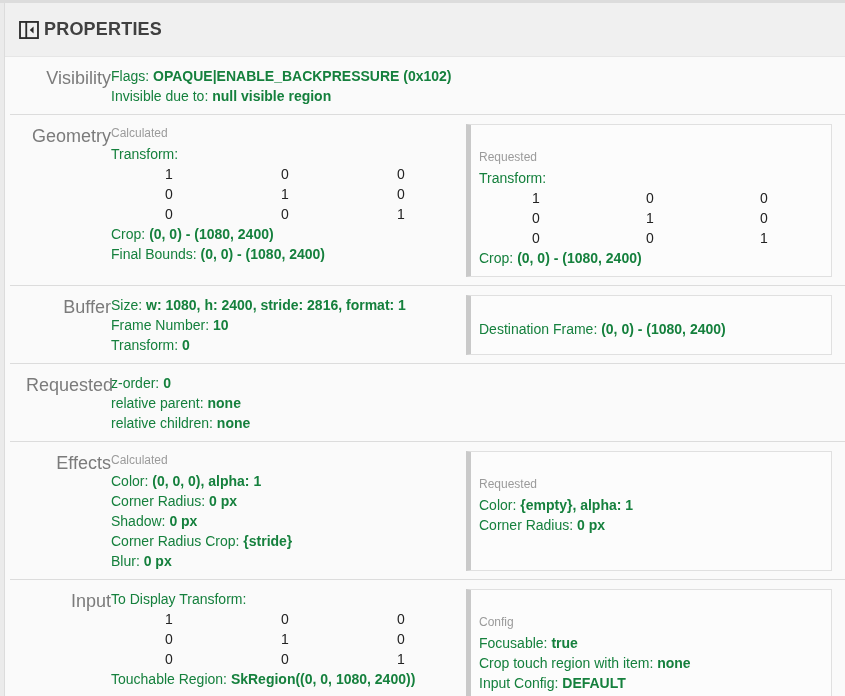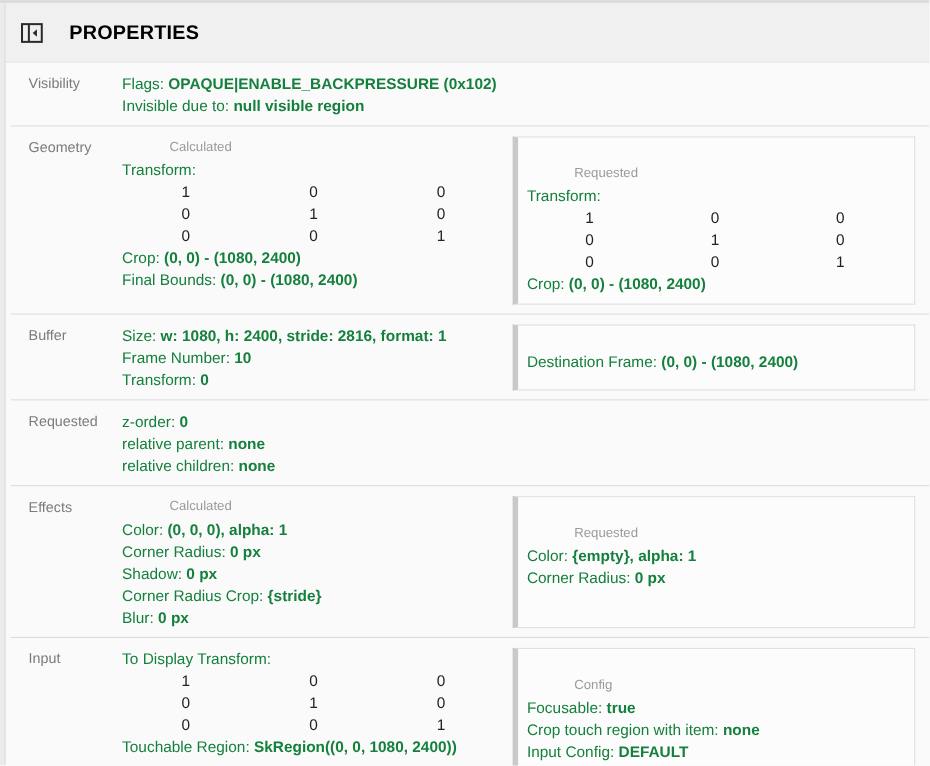--- a/index.html
+++ b/index.html
@@ -19,29 +19,29 @@
   
   .header {
     height:54px; background:#f0f0f0; display:flex; align-items:center;
     padding-left:18px; border-bottom:1px solid #e6e6e6;
   }
   .header .icon-btn {
     width:22px; height:22px; border:none; background:transparent;
     padding:0; cursor:pointer; display:inline-flex; align-items:center; justify-content:center;
   }
   .header h1 {
-    font-size:18px; font-weight:700; color:#000000; margin-left:23px; letter-spacing:.2px;
+    font-size:18px; font-weight:700; color:#404040; margin-left:4px; letter-spacing:.2px;
   }
   
   .section { display:grid; grid-template-columns:111px 1fr; padding:9px 13px 8px 0; }
-  .section-label { padding-left:26px; padding-top:2px; color:#7b7b7b; font-size:13px; }
+  .section-label { padding-left:26px; padding-top:2px; color:#7b7b7b; font-size:18px;text-align:right; }
   .divider { height:1px; background:#dcdcdc; margin-left:10px; }
   .kv { font-size:14px; line-height:20px; color:#15803d; }
   .kv .v { font-weight:700; }
-  .grouplabel { font-size:12px; line-height:18px; color:#9b9b9b; margin-bottom:2px;margin-left:43px; }
+  .grouplabel { font-size:12px; line-height:18px; color:#9b9b9b; margin-bottom:2px; }
   .cols { display:grid; grid-template-columns:1fr 366px; column-gap:7px; align-items:stretch; }
   .box {
     border:1px solid #e0e0e0; border-left:5px solid #c9c9c9;
     background:#fcfcfc; padding:23px 10px 8px 8px;
   }
   .matrix { display:grid; grid-template-columns:1fr 1fr 1fr; }
   .matrix span { text-align:center; font-size:14px; line-height:20px; color:#222; }
 </style>
 </head>
 <body>

